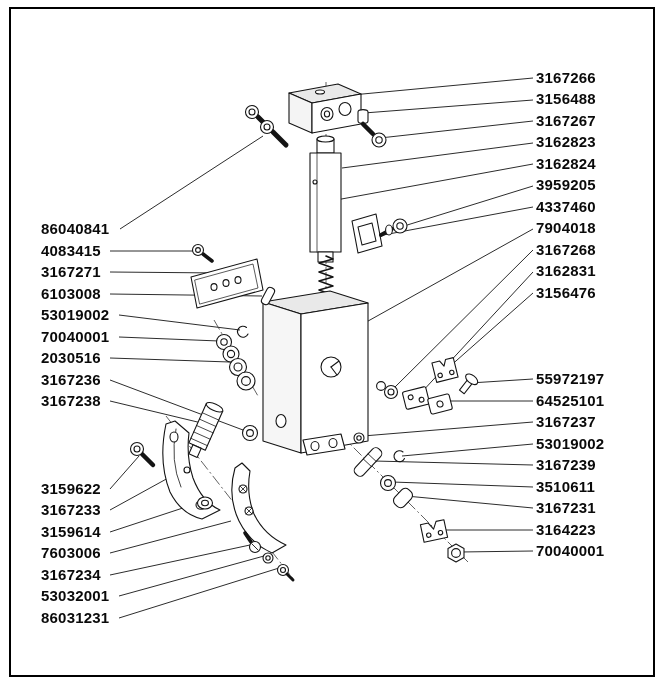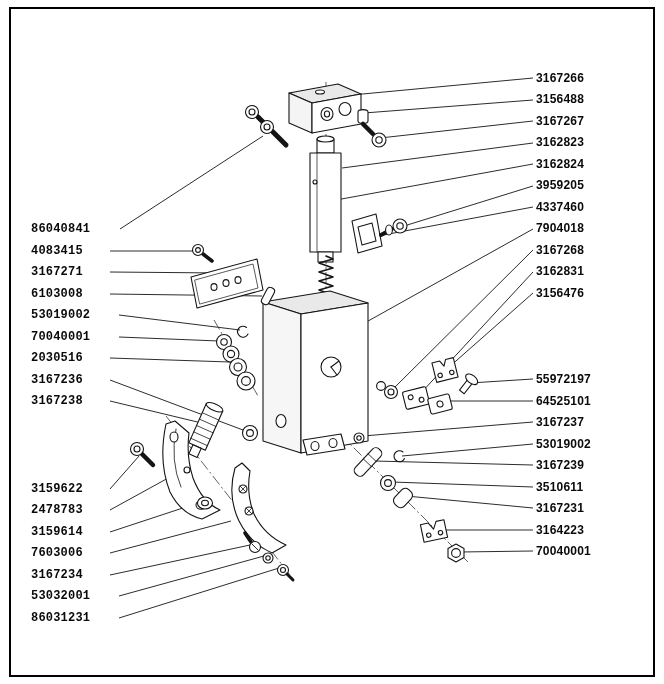--- a/index.html
+++ b/index.html
@@ -18,28 +18,28 @@
     position: absolute;
     left: 9px; top: 7px; right: 9px; bottom: 7px;
     border: 2px solid #000000;
     pointer-events: none;
   }
   svg.diagram {
     position: absolute; left: 0; top: 0;
   }
   .lbl {
     position: absolute;
-    font-size: 12px;
+    font-size: 15px;
     font-weight: 700;
     line-height: 18px;
     color: #0a0a0a;
     letter-spacing: 0.2px;
     white-space: nowrap;
   }
-  .lbl.left-col  { left: 31px; font-family: Liberation Mono, monospace; }
+  .lbl.left-col  { left: 41px; }
   .lbl.right-col { left: 536px; }
 </style>
 </head>
 <body>
 
 <div class="stage">
 
   <svg class="diagram" width="664" height="684" viewBox="0 0 664 684" xmlns="http://www.w3.org/2000/svg">
 
     <g stroke="#141414" stroke-width="0.9" fill="none">
@@ -309,21 +309,21 @@
   <div class="lbl left-col" style="top:220px">86040841</div>
   <div class="lbl left-col" style="top:242px">4083415</div>
   <div class="lbl left-col" style="top:263px">3167271</div>
   <div class="lbl left-col" style="top:285px">6103008</div>
   <div class="lbl left-col" style="top:306px">53019002</div>
   <div class="lbl left-col" style="top:328px">70040001</div>
   <div class="lbl left-col" style="top:349px">2030516</div>
   <div class="lbl left-col" style="top:371px">3167236</div>
   <div class="lbl left-col" style="top:392px">3167238</div>
   <div class="lbl left-col" style="top:480px">3159622</div>
-  <div class="lbl left-col" style="top:501px">2478783</div>
+  <div class="lbl left-col" style="top:501px">3167233</div>
   <div class="lbl left-col" style="top:523px">3159614</div>
   <div class="lbl left-col" style="top:544px">7603006</div>
   <div class="lbl left-col" style="top:566px">3167234</div>
   <div class="lbl left-col" style="top:587px">53032001</div>
   <div class="lbl left-col" style="top:609px">86031231</div>
 
   <div class="lbl right-col" style="top:69px">3167266</div>
   <div class="lbl right-col" style="top:90px">3156488</div>
   <div class="lbl right-col" style="top:112px">3167267</div>
   <div class="lbl right-col" style="top:133px">3162823</div>

